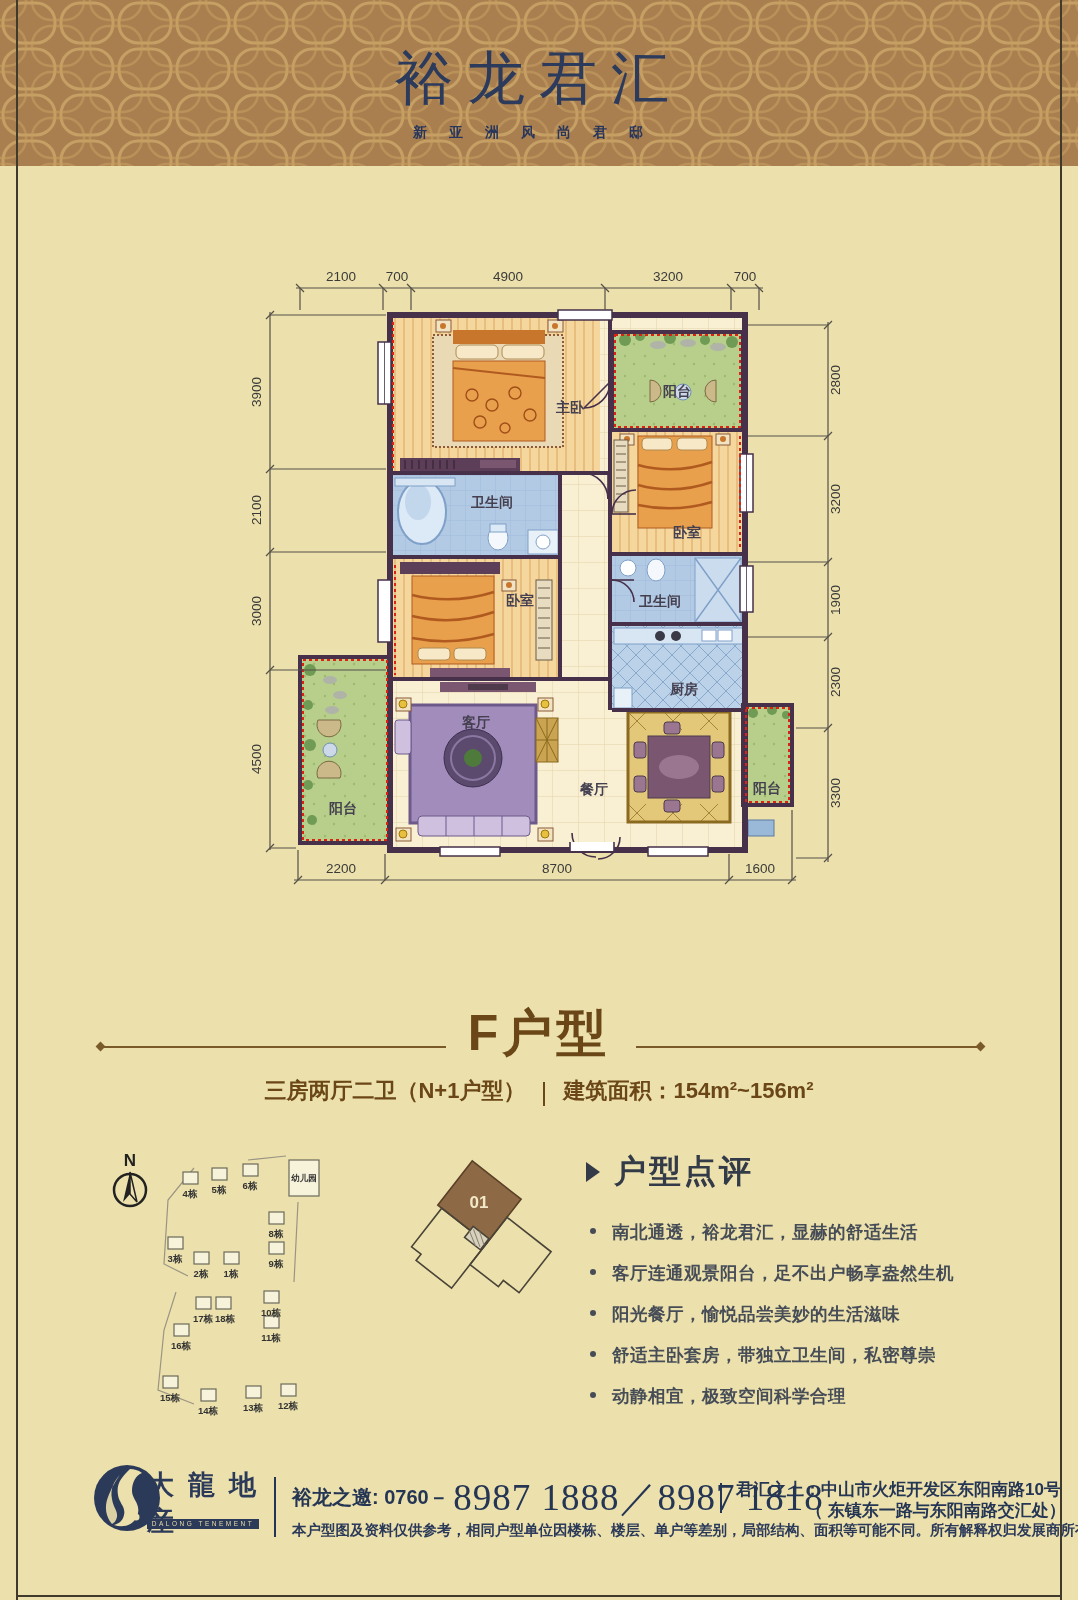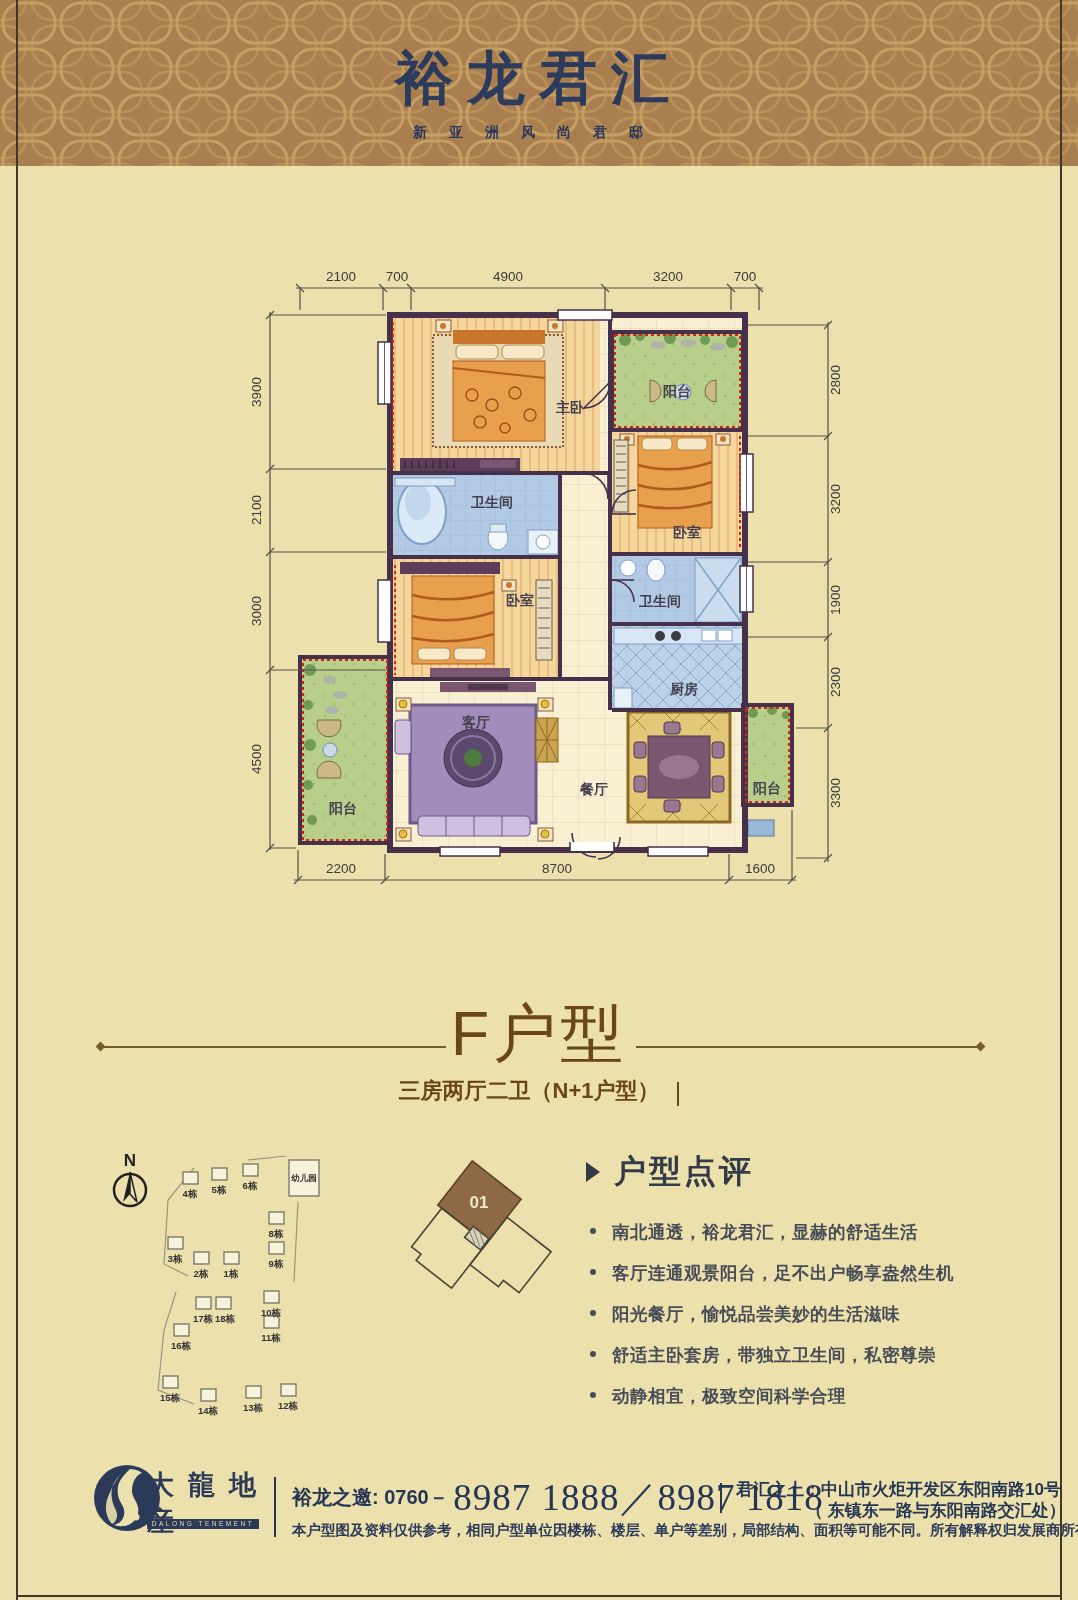--- a/index.html
+++ b/index.html
@@ -3,26 +3,26 @@
 <meta charset="utf-8">
 <style>
   html,body{margin:0;padding:0;background:#ece1ac;}
   #poster{position:relative;width:1078px;height:1600px;background:#ece1ac;overflow:hidden;
           font-family:"Liberation Sans",sans-serif;}
   
   .frame-line{position:absolute;background:#3f3a2c;}
   
   #header{position:absolute;left:0;top:0;width:1078px;height:166px;}
   #header .titles{position:absolute;left:0;top:0;width:100%;text-align:center;}
-  #logo-title{margin:0;margin-top:40px;font-family:"Liberation Serif",serif;font-weight:bold;
+  #logo-title{margin:0;margin-top:40px;font-family:"Liberation Serif",serif;font-weight:normal;
               font-size:58px;letter-spacing:14px;color:#2c3b5c;}
   #logo-sub{margin:11px;margin-top:6px;font-size:14px;font-weight:bold;letter-spacing:22px;color:#27365a;}
   
   #unit-block{position:absolute;left:0;top:1002px;width:1078px;text-align:center;color:#6b4718;}
-  #unit-name{font-size:63px;font-weight:normal;letter-spacing:4px;line-height:62px;}
+  #unit-name{font-size:50px;font-weight:bold;letter-spacing:4px;line-height:62px;}
   .deco-line{position:absolute;top:1046px;height:2px;background:#7a5a28;}
   .deco-dot{position:absolute;top:1043px;width:7px;height:7px;background:#7a5a28;transform:rotate(45deg);}
   #unit-spec-row{margin-top:12px;font-size:22px;font-weight:bold;color:#6b4718;
                  display:flex;justify-content:center;align-items:flex-end;gap:18px;}
   .spec-divider{display:inline-block;width:0;height:24px;border-left:2px solid #6b4718;}
   
   #review{position:absolute;left:586px;top:1150px;width:420px;color:#474d57;}
   #review-header{display:flex;align-items:center;gap:14px;}
   #review-tri{width:0;height:0;border-left:14px solid #343b48;border-top:10px solid transparent;
               border-bottom:10px solid transparent;}
@@ -365,20 +365,21 @@
       <text x="317" y="623">8700</text>
       <text x="520" y="623">1600</text>
     </g>
   </svg>
 
   <div id="unit-block">
     <div id="unit-name">F户型</div>
     <div id="unit-spec-row">
       <span>三房两厅二卫（N+1户型）</span>
       <span class="spec-divider"></span>
+      <span>建筑面积：154m²~156m²</span>
     </div>
   </div>
   <div class="deco-line" style="left:104px;width:342px;"></div>
   <div class="deco-line" style="left:636px;width:342px;"></div>
   <div class="deco-dot" style="left:97px;"></div>
   <div class="deco-dot" style="left:977px;"></div>
 
   <svg style="position:absolute;left:98px;top:1142px;" width="235" height="295" viewBox="0 0 235 295">
     <g>
       <text x="32" y="24" font-size="17" font-weight="bold" font-family="Liberation Serif,serif" fill="#222" text-anchor="middle">N</text>

